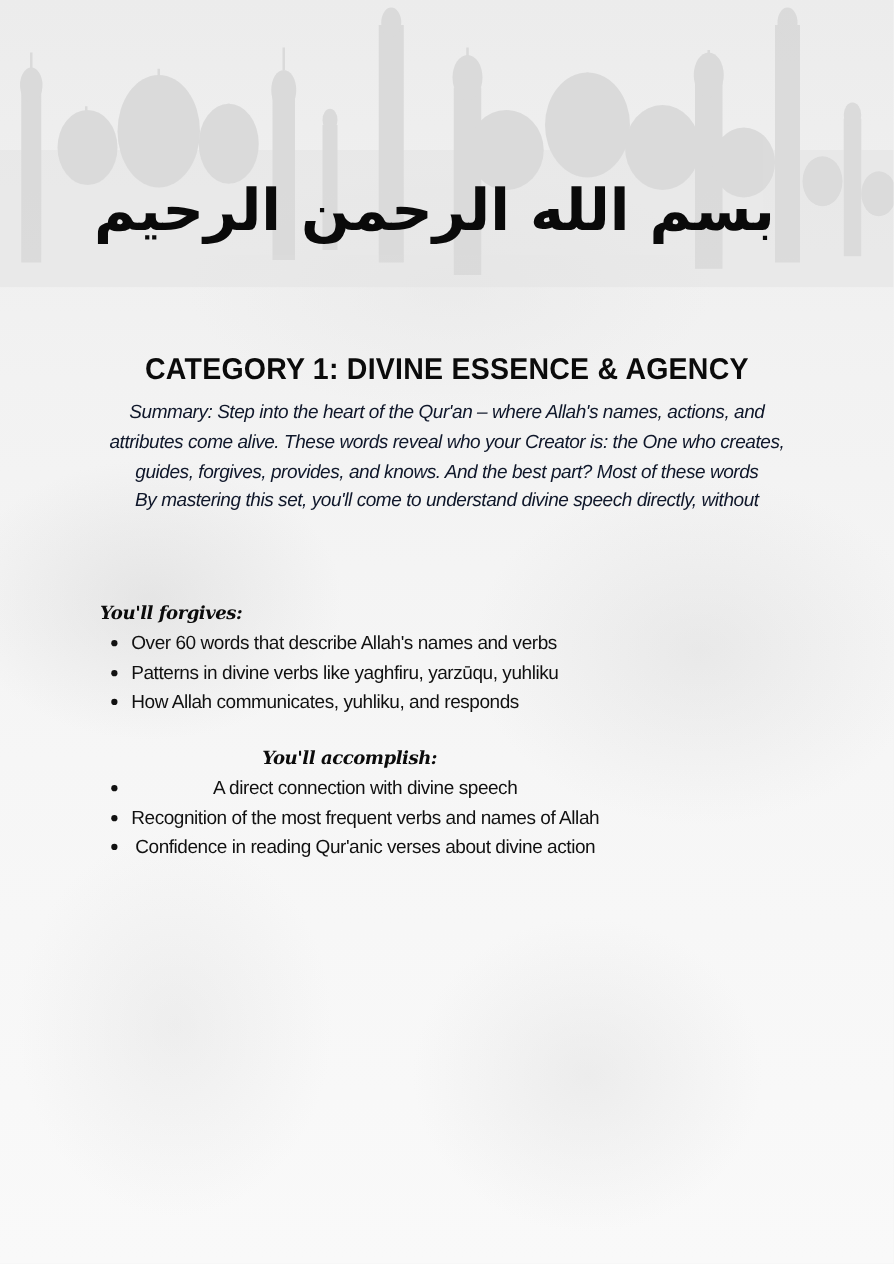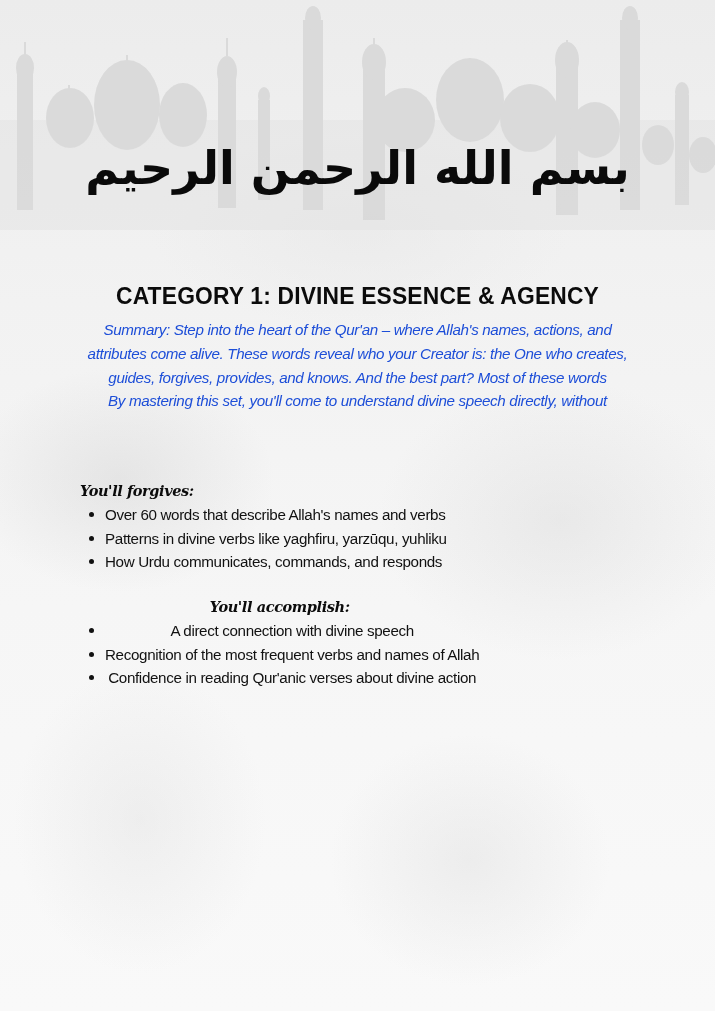--- a/index.html
+++ b/index.html
@@ -14,38 +14,38 @@
     background:
       radial-gradient(ellipse 220px 160px at 120px 480px, rgba(200,200,200,0.35), transparent 70%),
       radial-gradient(ellipse 260px 200px at 560px 520px, rgba(205,205,205,0.30), transparent 70%),
       radial-gradient(ellipse 200px 180px at 470px 860px, rgba(215,215,215,0.35), transparent 70%),
       radial-gradient(ellipse 180px 220px at 140px 820px, rgba(215,215,215,0.30), transparent 70%),
       radial-gradient(ellipse 300px 140px at 360px 230px, rgba(230,230,230,0.5), transparent 70%),
       linear-gradient(180deg, #ececec 0%, #f2f2f2 30%, #f6f6f6 60%, #f9f9f9 100%);
   }
   .skyline { position: absolute; left: 0; top: 0; width: 715px; height: 230px; }
   .bismillah {
-    position: absolute; left: 165px; top: 120px; width: 385px; height: 95px;
+    position: absolute; left: 155px; top: 120px; width: 385px; height: 95px;
     display: flex; align-items: center; justify-content: center;
   }
   .bismillah-text {
     font-family: "DejaVu Sans", sans-serif;
     font-size: 46px; font-weight: bold; color: #0a0a0a; direction: rtl;
     letter-spacing: 1px; white-space: nowrap;
   }
   .title {
     position: absolute; left: 0; width: 715px; top: 266px; text-align: center;
     font-family: "Liberation Sans", sans-serif; font-weight: bold;
     font-size: 24px; letter-spacing: 0.2px; color: #0b0b0b;
     transform: scaleX(0.95);
   }
   .summary {
     position: absolute; left: 60px; width: 595px; top: 318px; text-align: center;
     font-family: "Liberation Sans", sans-serif; font-style: italic;
-    font-size: 15.2px; line-height: 23.8px; color: #1d4ed8;
+    font-size: 15.2px; line-height: 23.8px; color: #0f172a;
     letter-spacing: -0.35px;
   }
   .section { position: absolute; left: 80px; }
   .section-heading {
     font-family: "DejaVu Serif", serif; font-weight: bold; font-style: italic;
     font-size: 14.5px; letter-spacing: -0.4px; color: #0b0b0b; margin: 0 0 4px 0;
   }
   .section ul { list-style: none; margin: 0; padding: 0; }
   .section li {
     position: relative; padding-left: 25px;
@@ -119,21 +119,21 @@
   <div>attributes come alive. These words reveal who your Creator is: the One who creates,</div>
   <div>guides, forgives, provides, and knows. And the best part? Most of these words</div>
   <div>By mastering this set, you'll come to understand divine speech directly, without</div>
 </div>
 
 <div class="section" style="top:482px;">
   <div class="section-heading">You'll forgives:</div>
   <ul>
     <li><span class="bullet"></span><span>Over 60 words that describe Allah's names and verbs</span></li>
     <li><span class="bullet"></span><span>Patterns in divine verbs like yaghfiru, yarzūqu, yuhliku</span></li>
-    <li><span class="bullet"></span><span>How Urdu communicates, commands, and responds</span></li>
+    <li><span class="bullet"></span><span>How Allah communicates, yuhliku, and responds</span></li>
   </ul>
 </div>
 
 <div class="section" style="top:598px;text-align:center;">
   <div class="section-heading">You'll accomplish:</div>
   <ul>
     <li><span class="bullet"></span><span>A direct connection with divine speech</span></li>
     <li><span class="bullet"></span><span>Recognition of the most frequent verbs and names of Allah</span></li>
     <li><span class="bullet"></span><span>Confidence in reading Qur'anic verses about divine action</span></li>
   </ul>

